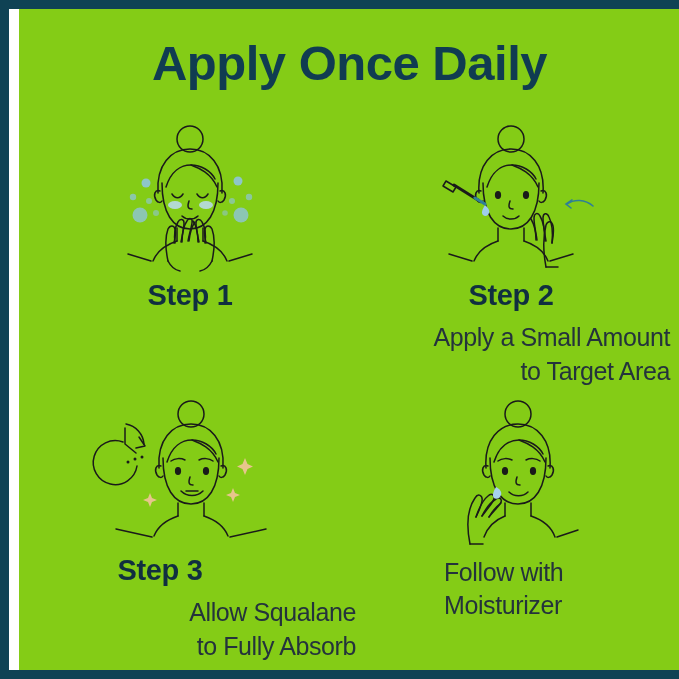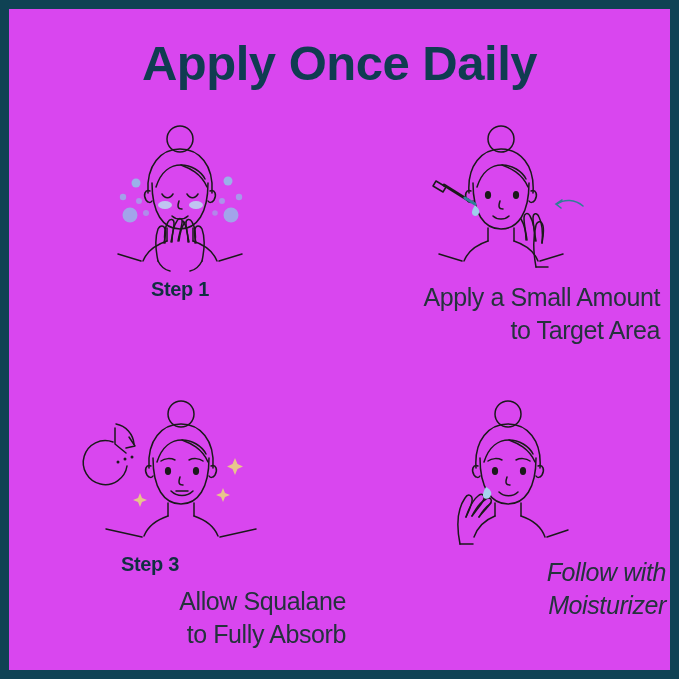--- a/index.html
+++ b/index.html
@@ -18,21 +18,22 @@
     width: 679px;
     height: 679px;
     box-sizing: border-box;
     background: #ffffff;
     border: 9px solid #0f4254;
   }
   .inner {
     position: relative;
     width: 100%;
     height: 100%;
-    background: #d946ef;
+    background: #84cc16;
+    margin-left: 10px;
   }
   #page-title {
     position: absolute;
     top: 28px;
     left: 0;
     width: 100%;
     text-align: center;
     font-size: 49px;
     font-weight: bold;
     letter-spacing: -0.5px;
@@ -59,42 +60,42 @@
   .illus {
     width: 330px;
     height: 152px;
     display: block;
   }
   .step-caption {
     margin-top: 4px;
     text-align: center;
   }
   .step-head {
-    font-size: 20px;
+    font-size: 29px;
     font-weight: bold;
     color: #102f40;
     letter-spacing: -0.3px;
     line-height: 1.25;
     font-family: "Liberation Sans", sans-serif;
   }
   .step-body {
     margin-top: 8px;
     font-size: 25px;
     font-weight: 300;
     color: #24333c;
     line-height: 1.33;
     letter-spacing: -0.4px;
     font-family: "Liberation Sans", sans-serif;
     white-space: pre-line;
   }
   .align-center { text-align: center; }
   .step-3 .step-head { padding-right: 62px; }
   .step-3 .step-body { text-align: right; padding-left: 66px; }
   .step-4 .step-head { padding-right: 68px; }
-  .step-4 .step-body { text-align: right; padding-left: 98px; font-style: italic; }
+  .step-4 .step-body { text-align: left; padding-left: 98px; }
   .step-2 .step-body { padding: 0 6px; text-align: right; }
 </style>
 </head>
 <body>
 
 <div id="infographic">
   <div class="inner">
 
     <div id="page-title">Apply Once Daily</div>
 
@@ -203,20 +204,21 @@
           <path d="M139 84 C136 89 135 92 137 94 C139 96 142 95 143 92 C144 89 142 87 139 84 Z" fill="#9fcdec"></path>
 
           <path d="M129 77 L139 83" stroke="#2f7f96" stroke-width="3" stroke-linecap="round" fill="none"></path>
 
           <g stroke="#2f7f96" stroke-width="1.6" fill="none" stroke-linecap="round">
             <path d="M247 85 C239 78 228 78 221 83"></path>
             <path d="M226 79 L220 83 L225 87"></path>
           </g>
         </svg>
         <div class="step-caption">
+          <div class="step-head align-center">Step 2</div>
           <div class="step-body align-center">Apply a Small Amount
 to Target Area</div>
         </div>
       </div>
 
       <div class="step step-3">
         <svg class="illus" viewBox="0 0 330 152">
           <g fill="none" stroke="#1a1a1a" stroke-width="1.5" stroke-linecap="round" stroke-linejoin="round">
             <circle cx="165" cy="18" r="13"></circle>
             <path d="M133 72 C131 44 146 28 165 28 C184 28 199 44 197 72"></path>

